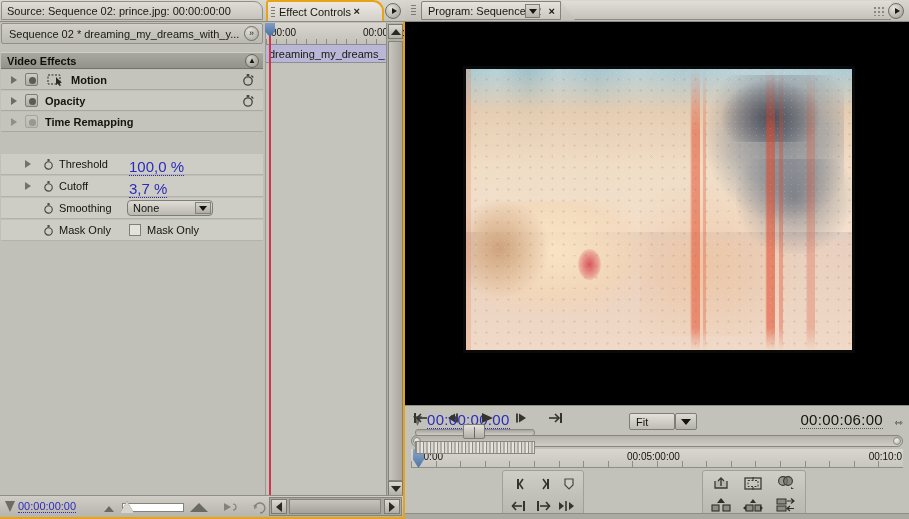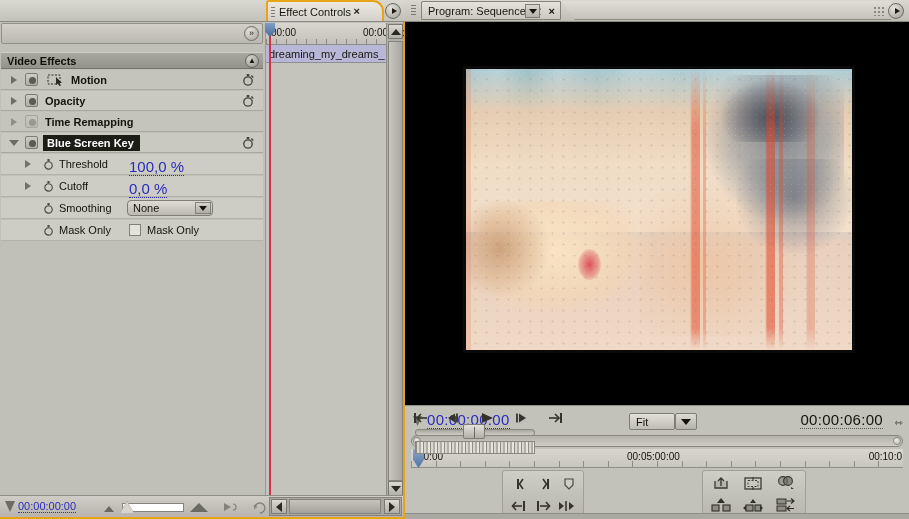--- a/index.html
+++ b/index.html
@@ -486,30 +486,34 @@
   svg { display: block; }
 </style>
 </head>
 <body>
 
 <div id="app">
 
   <div id="left-panel">
 
     <div class="tabbar">
+      <div class="src-tab">
+        <span>Source: Sequence 02: prince.jpg: 00:00:00:00</span>
+      </div>
 
       <div class="ec-tab">
         <span class="ec-grip"></span>
         <span class="ec-tab-label">Effect Controls</span>
         <span class="ec-close">×</span>
       </div>
       <div class="tab-menu-btn"></div>
     </div>
 
     <div class="clip-header">
+      <span>Sequence 02 * dreaming_my_dreams_with_y...</span>
       <span class="clip-header-btn">»</span>
     </div>
 
     <div class="sec-header">
       <span>Video Effects</span>
       <span class="sec-collapse">▲</span>
     </div>
 
     <div class="row" style="top:70px;">
       <span class="tri" style="left:10px;"></span>
@@ -542,32 +546,20 @@
       <span class="rowlabel" style="left:44px;top:4px;">Opacity</span>
       <span class="stopwatch">
         <svg width="13" height="13" viewBox="0 0 13 13">
             <circle cx="6" cy="8" r="4.2" fill="none" stroke="#44443c" stroke-width="1.3"></circle>
             <rect x="4.7" y="1" width="2.6" height="2.2" fill="#44443c"></rect>
             <path d="M9.3 2.6 L11.3 4.4" stroke="#44443c" stroke-width="1.3"></path>
           </svg>
       </span>
     </div>
 
-    <div class="row alt" style="top:133px;">
-      <span class="tri open" style="left:8px;"></span>
-      <span class="fxbox" style="left:24px;"></span>
-      <span class="rowlabel sel" style="left:42px;top:2px;">Blue Screen Key</span>
-      <span class="stopwatch">
-        <svg width="13" height="13" viewBox="0 0 13 13">
-            <circle cx="6" cy="8" r="4.2" fill="none" stroke="#44443c" stroke-width="1.3"></circle>
-            <rect x="4.7" y="1" width="2.6" height="2.2" fill="#44443c"></rect>
-            <path d="M9.3 2.6 L11.3 4.4" stroke="#44443c" stroke-width="1.3"></path>
-          </svg>
-      </span>
-    </div>
 
     <div class="prow" style="top:154px;">
       <span class="ptri"></span>
       <span class="psw">
         <svg width="12" height="12" viewBox="0 0 13 13">
             <circle cx="6" cy="8" r="4" fill="none" stroke="#44443c" stroke-width="1.2"></circle>
             <rect x="4.8" y="1.2" width="2.4" height="2" fill="#44443c"></rect>
           </svg>
       </span>
       <span class="plabel">Threshold</span>
@@ -576,21 +568,21 @@
 
     <div class="prow" style="top:176px;">
       <span class="ptri"></span>
       <span class="psw">
         <svg width="12" height="12" viewBox="0 0 13 13">
             <circle cx="6" cy="8" r="4" fill="none" stroke="#44443c" stroke-width="1.2"></circle>
             <rect x="4.8" y="1.2" width="2.4" height="2" fill="#44443c"></rect>
           </svg>
       </span>
       <span class="plabel">Cutoff</span>
-      <span class="pval">0,0 %</span>
+      <span class="pval">3,7 %</span>
     </div>
 
     <div class="prow" style="top:198px;">
       <span class="psw">
         <svg width="12" height="12" viewBox="0 0 13 13">
             <circle cx="6" cy="8" r="4" fill="none" stroke="#44443c" stroke-width="1.2"></circle>
             <rect x="4.8" y="1.2" width="2.4" height="2" fill="#44443c"></rect>
           </svg>
       </span>
       <span class="plabel">Smoothing</span>

